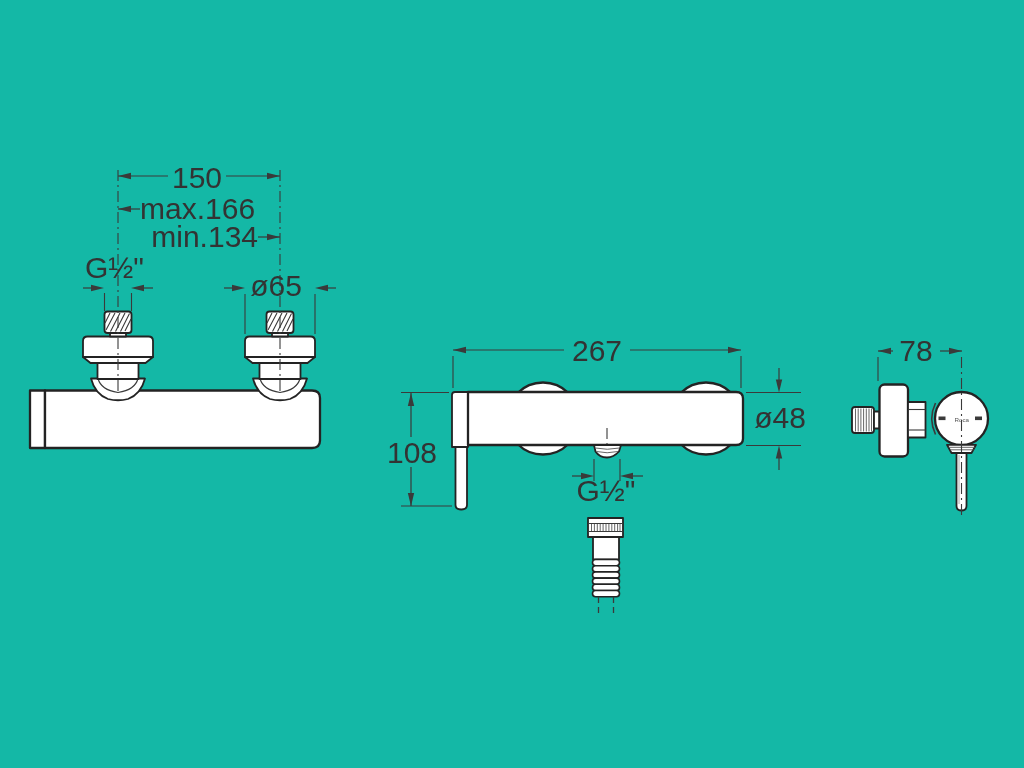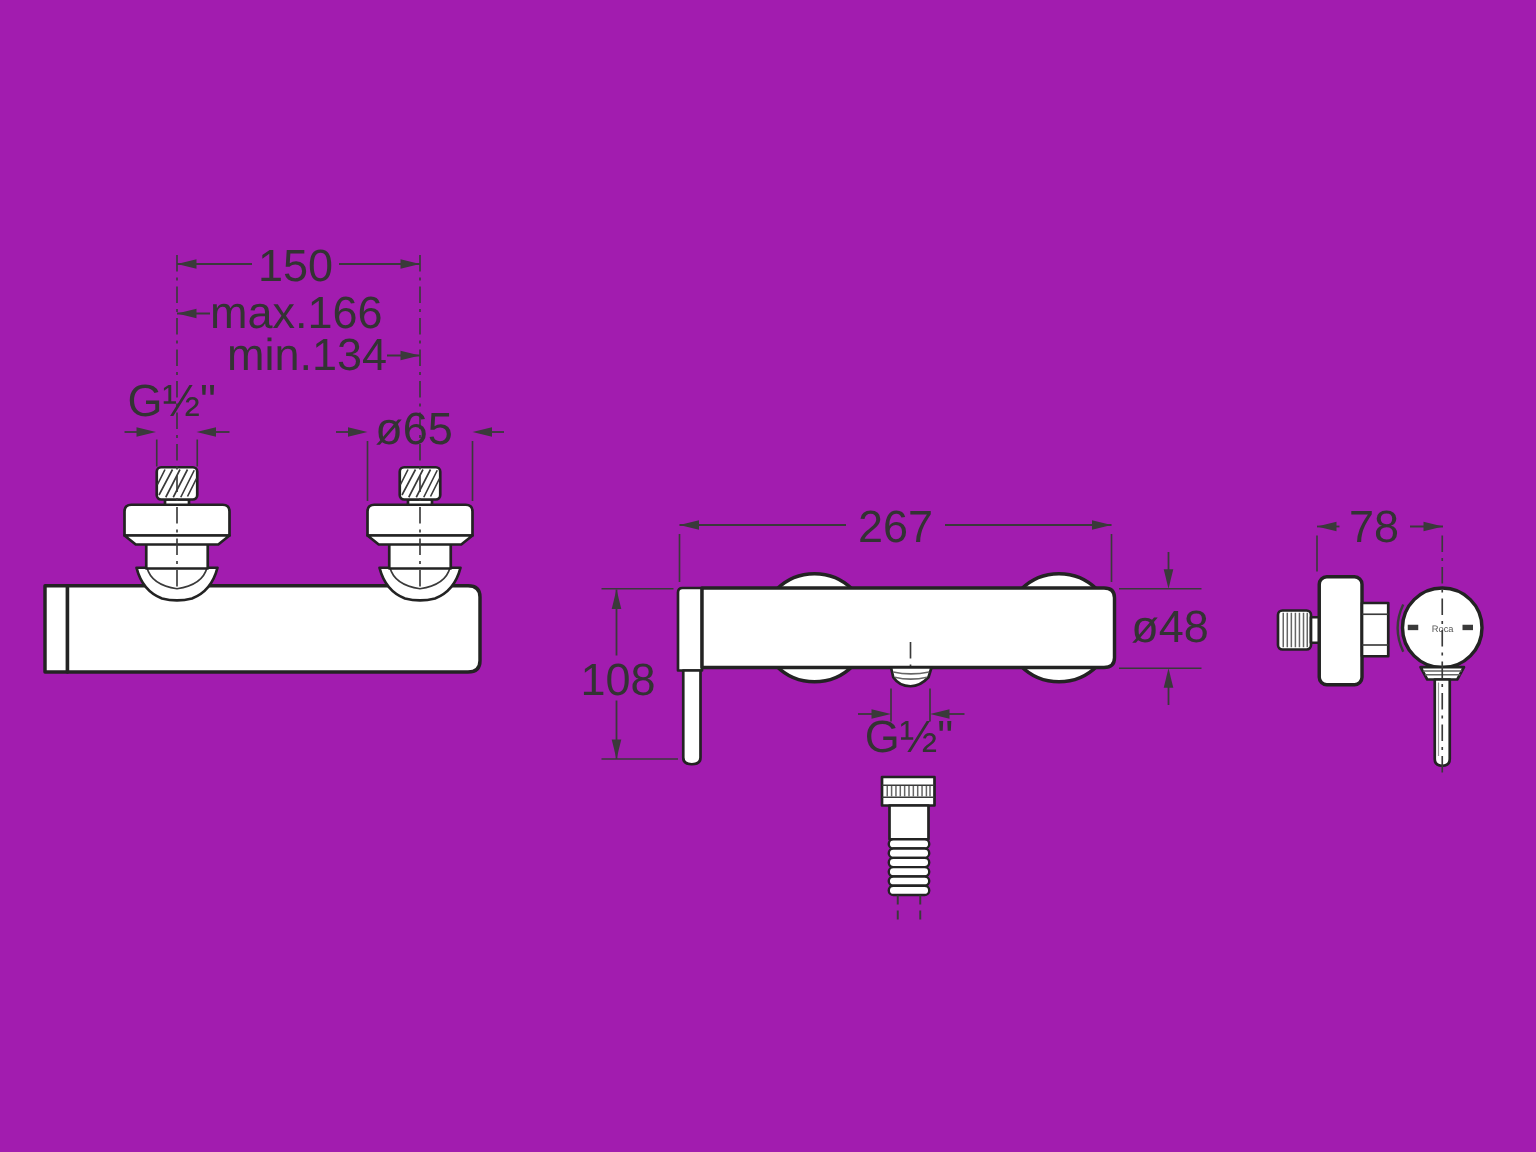--- a/index.html
+++ b/index.html
@@ -1,16 +1,16 @@
 <!DOCTYPE html>
 <html><head>
 <meta charset="utf-8">
 <style>
   html,body{margin:0;padding:0;background:#ffffff;}
-  .screen{position:relative;width:1024px;height:768px;background:#a21caf;overflow:hidden;
+  .screen{position:relative;width:1024px;height:768px;background:#14b8a6;overflow:hidden;
           font-family:"Liberation Sans", sans-serif;}
   svg{display:block;}
   .outline{fill:#ffffff;stroke:#232323;stroke-width:2.3;stroke-linejoin:round;}
   .outline-thin{fill:#ffffff;stroke:#232323;stroke-width:1.8;stroke-linejoin:round;}
   .detail{fill:none;stroke:#3a3a3a;stroke-width:1.1;}
   .detail-soft{fill:none;stroke:#666666;stroke-width:1;}
   .dim{fill:none;stroke:#3a3a3a;stroke-width:1.2;}
   .ext{fill:none;stroke:#3a3a3a;stroke-width:1.1;}
   .cl{fill:none;stroke:#3a3a3a;stroke-width:1.1;stroke-dasharray:11 4 2 4;}
   .dash{fill:none;stroke:#3a3a3a;stroke-width:1.3;stroke-dasharray:6 4;}

